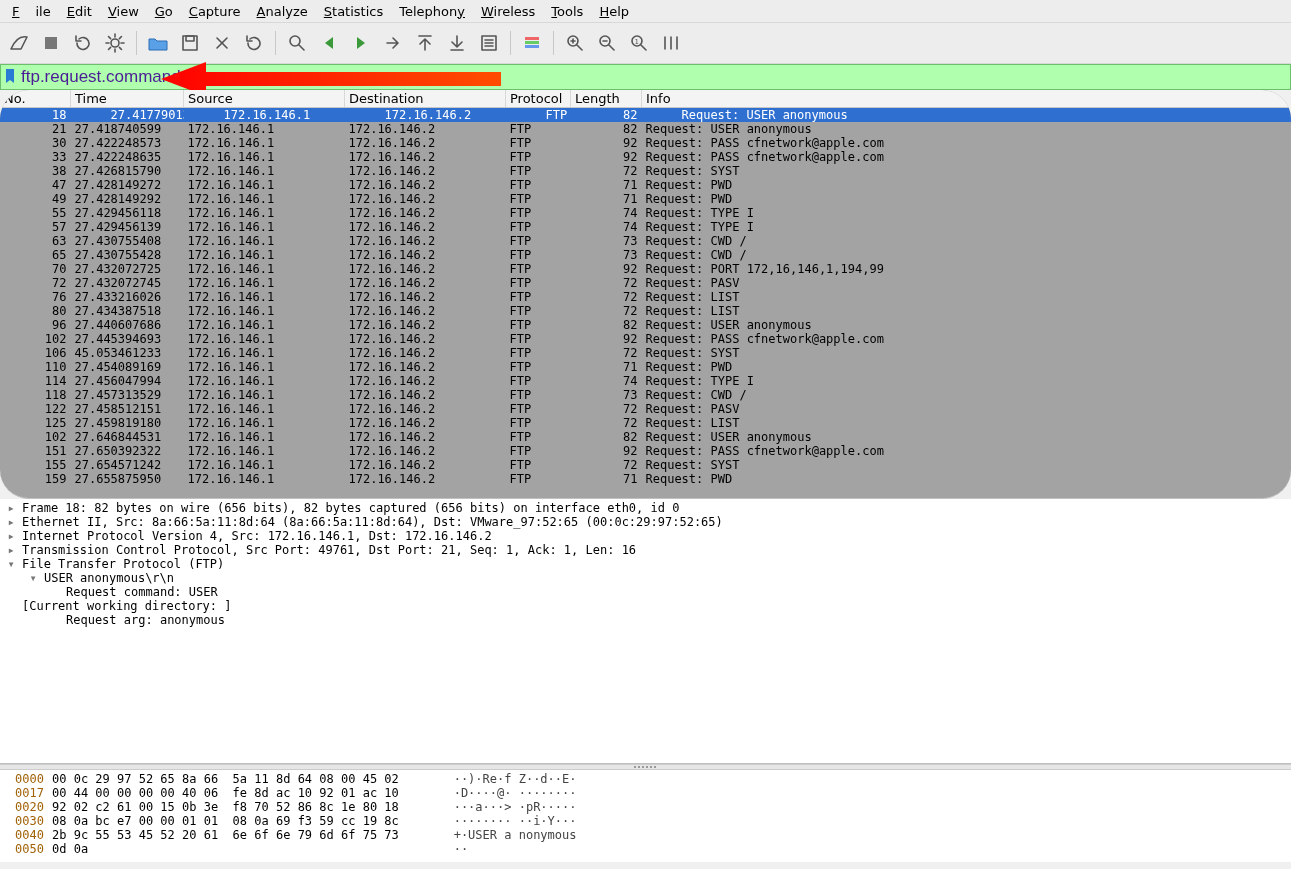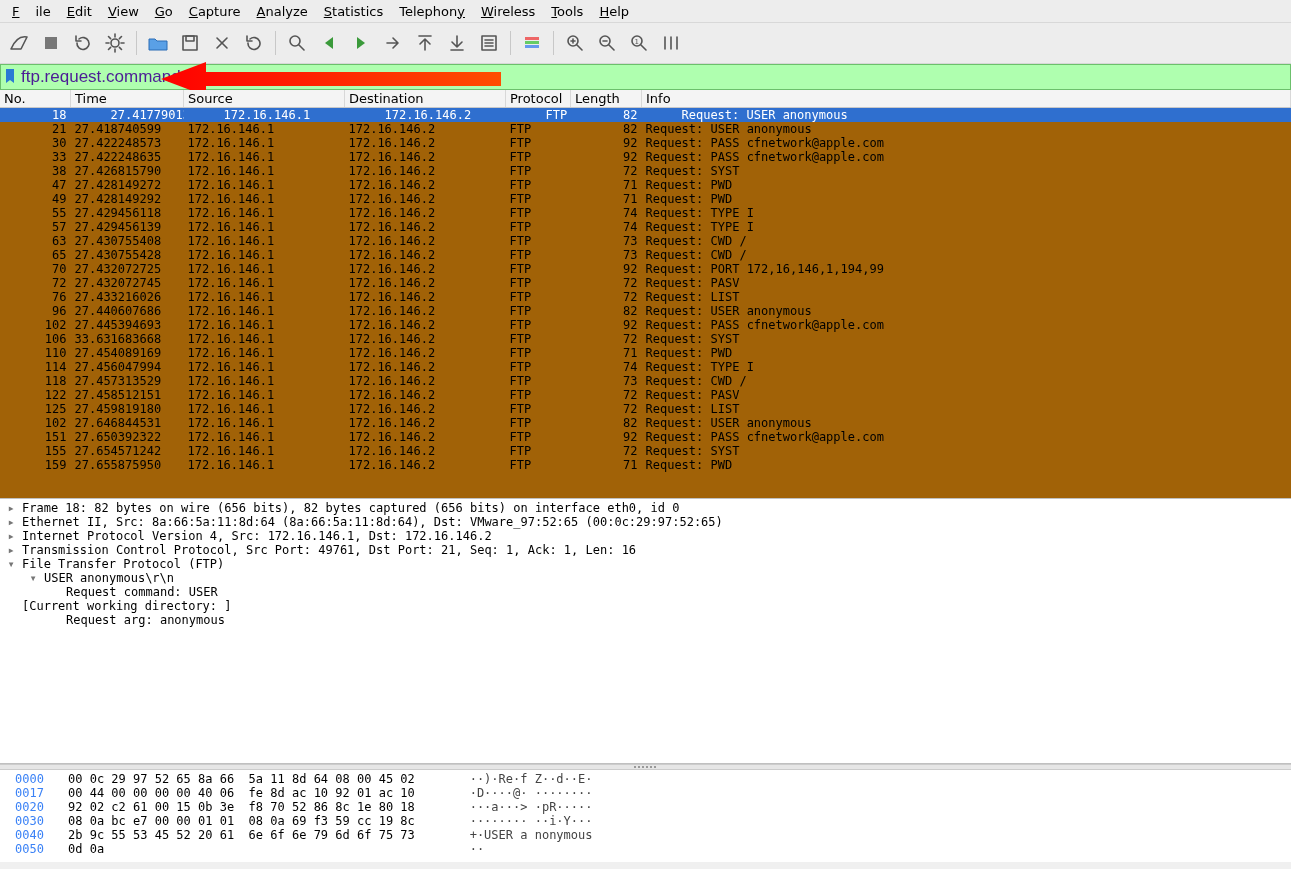--- a/index.html
+++ b/index.html
@@ -15,37 +15,37 @@
   
   .toolbar { display:flex; align-items:center; height:36px; padding:2px 6px; gap:6px; background:#ededed; border-top:1px solid #d8d8d8; border-bottom:1px solid #d8d8d8;}
   .toolbar .sep { width:1px; height:24px; background:#c8c8c8; margin:0 2px;}
   .toolbar .btn { width:26px; height:26px; display:flex; align-items:center; justify-content:center; border-radius:3px; }
   
   .filterbar { display:flex; align-items:center; height:24px; background:#afffaf; border:1px solid #6cc06c; position:relative;}
   .filterbar .bookmark { width:18px; text-align:center; color:#2a5; }
   .filterbar input { flex:1; border:none; background:transparent; font-family:Liberation Sans, sans-serif; font-size:17px; outline:none; color:#4c1d95;}
   .arrow-overlay { position:absolute; left:160px; top:-6px; width:360px; height:40px; pointer-events:none;}
   
-  .packetlist { position:relative; height:408px; background:#a16207; overflow:hidden; border-bottom:1px solid #c0c0c0;}
+  .packetlist { position:relative; height:408px; background:#a3a3a3; overflow:hidden; border-bottom:1px solid #c0c0c0;border-radius:29px;}
   .packetlist table { width:100%; border-collapse:collapse; font-family:"DejaVu Sans Mono","Liberation Mono",monospace; font-size:12px; table-layout:fixed;}
   .packetlist th { text-align:left; font-weight:normal; background:#f4f4f4; border-right:1px solid #d8d8d8; border-bottom:1px solid #c8c8c8; padding:1px 4px; font-family:"DejaVu Sans",sans-serif; font-size:13px; position:sticky; top:0;}
   .packetlist td { padding:0 4px; border:none; white-space:nowrap; overflow:hidden;}
   .packetlist tr.sel td { background:#2f6fcf; color:#fff;padding-left:40px;}
   .col-no{width:62px;text-align:right;} .col-time{width:104px;margin-left:7px;} .col-src{width:152px;} .col-dst{width:152px;} .col-proto{width:56px;} .col-len{width:62px;text-align:right;} .col-info{}
   
   .details { height:260px; background:#fff; overflow:auto; font-family:"DejaVu Sans Mono","Liberation Mono",monospace; font-size:12px; line-height:14px; border-bottom:1px solid #c0c0c0; padding:2px 0;}
   .details .row { display:flex; align-items:flex-start;}
   .details .tw { width:22px; text-align:center; color:#777; user-select:none;}
   .details .ind1{padding-left:22px;} .details .ind2{padding-left:44px;}
   .grip { height:4px; background:#e6e6e6; border-top:1px solid #ccc; border-bottom:1px solid #ccc; position:relative;}
   .grip::after{content:"";position:absolute;left:50%;top:1px;width:24px;height:2px;transform:translateX(-50%);background:repeating-linear-gradient(90deg,#999 0 2px,transparent 2px 4px);}
   
   .hex { background:#fff; font-family:"DejaVu Sans Mono","Liberation Mono",monospace; font-size:12px; line-height:14px; padding:2px 0 0 0; height:90px;}
   .hex .hrow{display:flex;}
-  .hex .off{width:44px;color:#3b82f6;text-align:right;padding-right:24px;}
+  .hex .off{width:44px;color:#a16207;text-align:right;padding-right:8px;}
   .hex .bytes{width:380px;white-space:pre;}
   .hex .ascii{white-space:pre;color:#444;}
   
   svg .st{stroke:#555;fill:none;stroke-width:1.6;stroke-linecap:round;stroke-linejoin:round;}
 </style>
 </head>
 <body>
 
 <div class="menubar">
   <span><u>F</u><span></span>ile</span>
@@ -347,40 +347,49 @@
         <tr>
           <td class="col-no">76</td>
           <td class="col-time">27.433216026</td>
           <td class="col-src">172.16.146.1</td>
           <td class="col-dst">172.16.146.2</td>
           <td class="col-proto">FTP</td>
           <td class="col-len">72</td>
           <td class="col-info">Request: LIST</td>
         </tr>
         <tr>
+          <td class="col-no">80</td>
+          <td class="col-time">27.434387518</td>
+          <td class="col-src">172.16.146.1</td>
+          <td class="col-dst">172.16.146.2</td>
+          <td class="col-proto">FTP</td>
+          <td class="col-len">72</td>
+          <td class="col-info">Request: LIST</td>
+        </tr>
+        <tr>
           <td class="col-no">96</td>
           <td class="col-time">27.440607686</td>
           <td class="col-src">172.16.146.1</td>
           <td class="col-dst">172.16.146.2</td>
           <td class="col-proto">FTP</td>
           <td class="col-len">82</td>
           <td class="col-info">Request: USER anonymous</td>
         </tr>
         <tr>
           <td class="col-no">102</td>
           <td class="col-time">27.445394693</td>
           <td class="col-src">172.16.146.1</td>
           <td class="col-dst">172.16.146.2</td>
           <td class="col-proto">FTP</td>
           <td class="col-len">92</td>
           <td class="col-info">Request: PASS cfnetwork@apple.com</td>
         </tr>
         <tr>
           <td class="col-no">106</td>
-          <td class="col-time">33.631683668</td>
+          <td class="col-time">45.053461233</td>
           <td class="col-src">172.16.146.1</td>
           <td class="col-dst">172.16.146.2</td>
           <td class="col-proto">FTP</td>
           <td class="col-len">72</td>
           <td class="col-info">Request: SYST</td>
         </tr>
         <tr>
           <td class="col-no">110</td>
           <td class="col-time">27.454089169</td>
           <td class="col-src">172.16.146.1</td>

